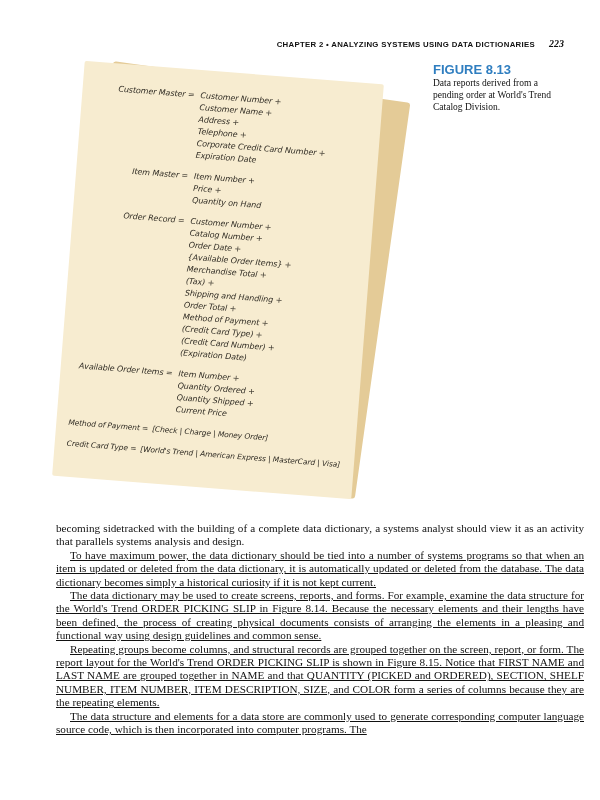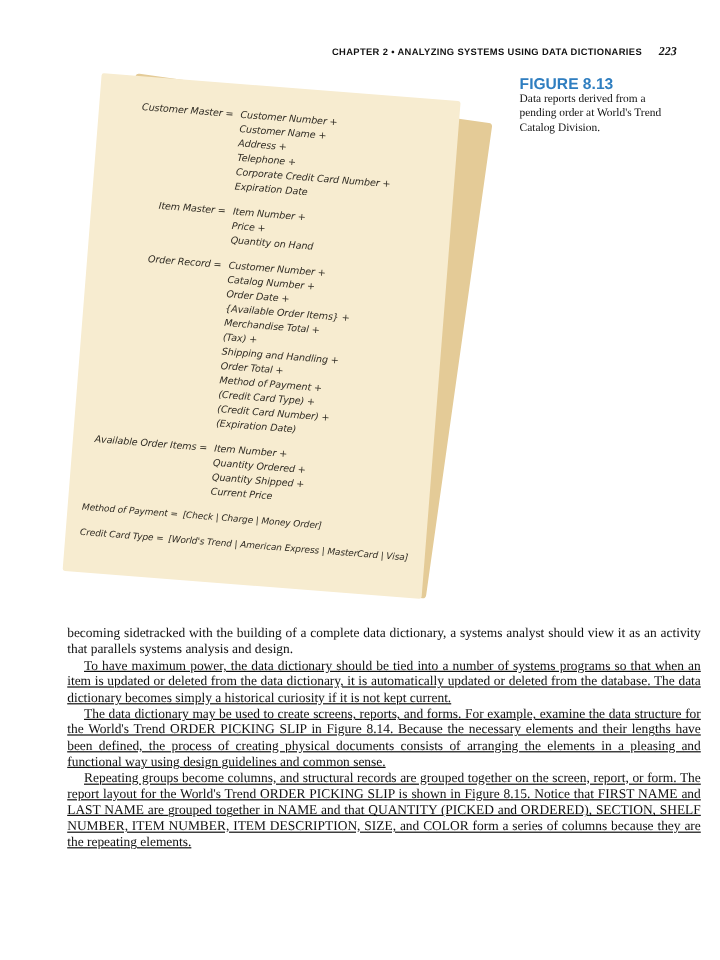--- a/index.html
+++ b/index.html
@@ -176,15 +176,16 @@
       <div class="figure-label">FIGURE 8.13</div>
       <div class="figure-caption">Data reports derived from a pending order at World's Trend Catalog Division.</div>
     </div>
   </div>
 
   <div class="body-text">
       <p>becoming sidetracked with the building of a complete data dictionary, a systems analyst should view it as an activity that parallels systems analysis and design.</p>
       <p class="indent">To have maximum power, the data dictionary should be tied into a number of systems programs so that when an item is updated or deleted from the data dictionary, it is automatically updated or deleted from the database. The data dictionary becomes simply a historical curiosity if it is not kept current.</p>
       <p class="indent">The data dictionary may be used to create screens, reports, and forms. For example, examine the data structure for the World's Trend ORDER PICKING SLIP in Figure 8.14. Because the necessary elements and their lengths have been defined, the process of creating physical documents consists of arranging the elements in a pleasing and functional way using design guidelines and common sense.</p>
       <p class="indent">Repeating groups become columns, and structural records are grouped together on the screen, report, or form. The report layout for the World's Trend ORDER PICKING SLIP is shown in Figure 8.15. Notice that FIRST NAME and LAST NAME are grouped together in NAME and that QUANTITY (PICKED and ORDERED), SECTION, SHELF NUMBER, ITEM NUMBER, ITEM DESCRIPTION, SIZE, and COLOR form a series of columns because they are the repeating elements.</p>
+      <p class="indent">The data structure and elements for a data store are commonly used to generate corresponding computer language source code, which is then incorporated into computer programs. The</p>
     </div>
 
 </div>
 
 </body></html>

